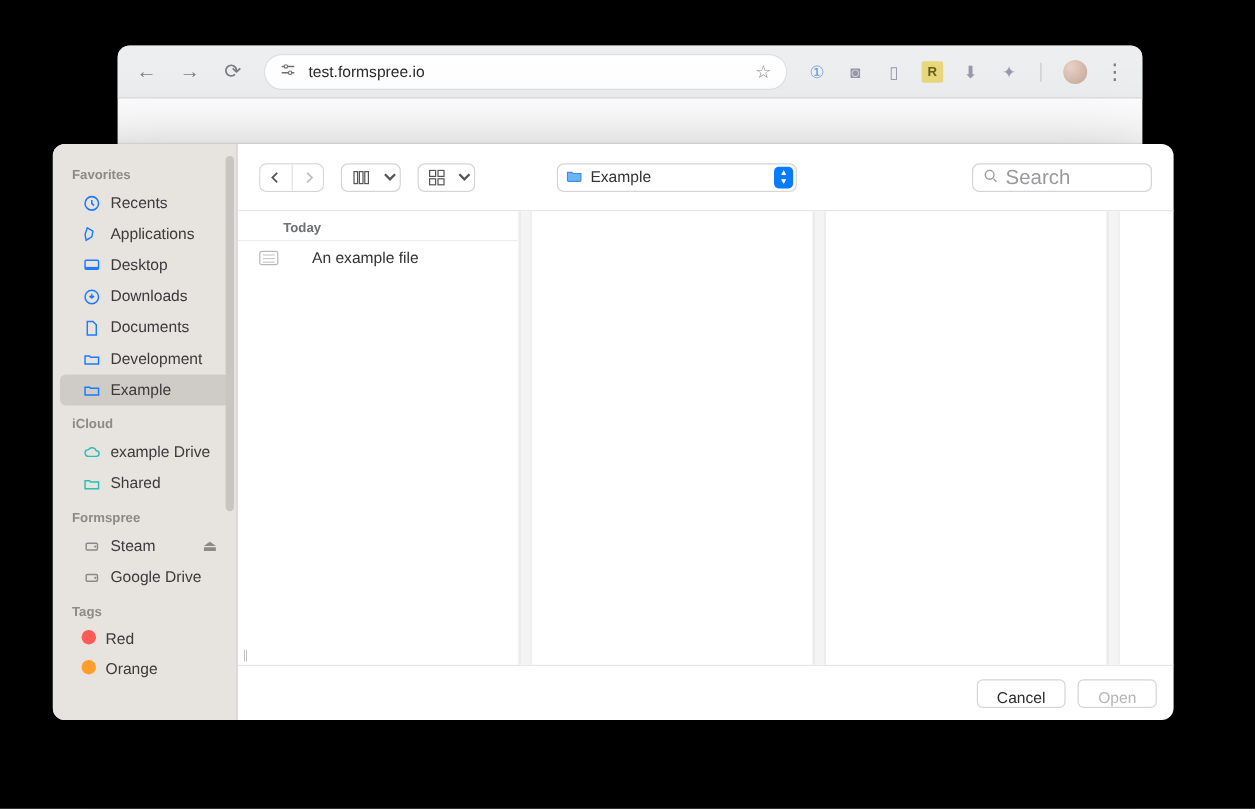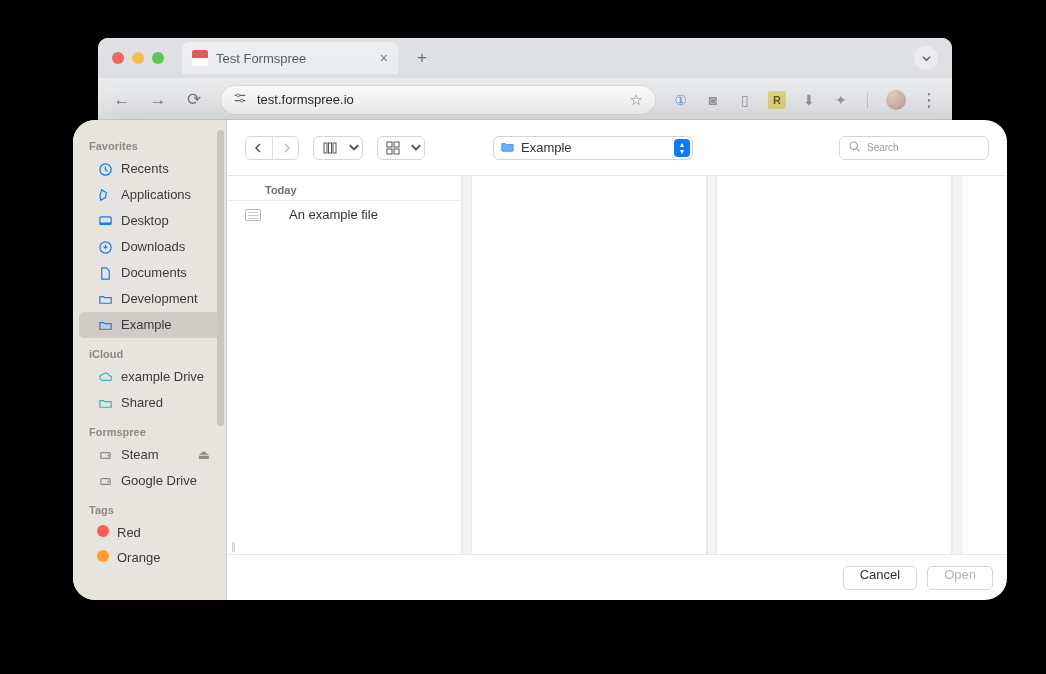--- a/index.html
+++ b/index.html
@@ -88,24 +88,24 @@
   .addr-star { margin-left:auto; color:#888; font-size:15px;}
   .ext-icons { display:flex; gap:14px; align-items:center;}
   .ext { width:18px; height:18px; display:flex; align-items:center; justify-content:center; color:#99a; font-size:14px;}
   .ext.badge-r { background:#e8d77f; color:#6a5d1a; font-weight:700; font-size:11px; border-radius:2px; width:18px; height:18px;}
   .avatar { width:20px; height:20px; border-radius:50%; background: radial-gradient(circle at 30% 30%, #e8d3c8, #c2a694); }
   .kebab { color:#7a7c80; font-size:18px; }
 
   
   .file-dialog {
     position:absolute;
-    left: 73px; top: 120px;
+    left: 44px; top: 120px;
     width: 934px; height: 480px;
     background:#fff;
-    border-radius: 22px;
+    border-radius: 10px;
     box-shadow: 0 30px 80px rgba(0,0,0,.55), 0 0 0 1px rgba(0,0,0,.08);
     display:flex;
     overflow:hidden;
   }
   .fd-sidebar {
     width: 154px;
     background:#e7e3de;
     border-right:1px solid #d4d0cc;
     padding: 10px 0 0 0;
     overflow-y:auto;
@@ -190,21 +190,21 @@
     margin-left:auto;
     width:150px; height:24px;
     border:1px solid #d5d5d8;
     border-radius:6px;
     background:#fff;
     display:flex;align-items:center;
     padding:0 8px;
     gap:6px;
     color:#9a9a9d;
   }
-  .searchbox input{ border:none;outline:none;width:100%;font-size:10px;color:#333;}
+  .searchbox input{ border:none;outline:none;width:100%;font-size:17px;color:#333;}
   .searchbox input::placeholder{color:#9a9a9d;}
 
   .fd-columns {
     flex:1;
     display:flex;
     position:relative;
     overflow:hidden;
   }
   .col {
     width:235px;
@@ -246,48 +246,30 @@
     justify-content:flex-end;
     gap:10px;
     padding: 0 14px;
   }
   .btn {
     height:24px;
     padding:0 16px;
     border:1px solid #d5d5d8;
     border-radius:5px;
     background:#fff;
-    display:flex;align-items:flex-start;
+    display:flex;align-items:flex-end;
     font-size:13px;
     color:#2d2d2e;
   }
   .btn.disabled{ color:#b6b6b9;}
 </style>
 </head>
 <body>
 
 <div class="browser-window">
-  <div class="browser-titlebar">
-    <div class="traffic-lights">
-      <div class="tl" style="background:#ed6a5e"></div>
-      <div class="tl" style="background:#f5bf4f"></div>
-      <div class="tl" style="background:#61c554"></div>
-    </div>
-    <div class="browser-tab">
-      <span class="tab-favicon"></span>
-      <span>Test Formspree</span>
-      <span class="tab-close">×</span>
-    </div>
-    <div class="new-tab-btn">+</div>
-    <div class="tab-overflow">
-      <svg viewBox="0 0 12 12" width="11" height="11">
-          <path d="M2 4l4 4 4-4" fill="none" stroke="currentColor" stroke-width="1.6"></path>
-        </svg>
-    </div>
-  </div>
   <div class="browser-toolbar">
     <span class="tb-icon">←</span>
     <span class="tb-icon">→</span>
     <span class="tb-icon">⟳</span>
     <div class="addrbar">
       <span class="addr-tune">
         <svg width="14" height="14" viewBox="0 0 16 16">
             <path d="M2 5h12M2 11h12" stroke="#6e6f72" stroke-width="1.4"></path>
             <circle cx="6" cy="5" r="1.6" fill="#fff" stroke="#6e6f72"></circle>
             <circle cx="10" cy="11" r="1.6" fill="#fff" stroke="#6e6f72"></circle>

